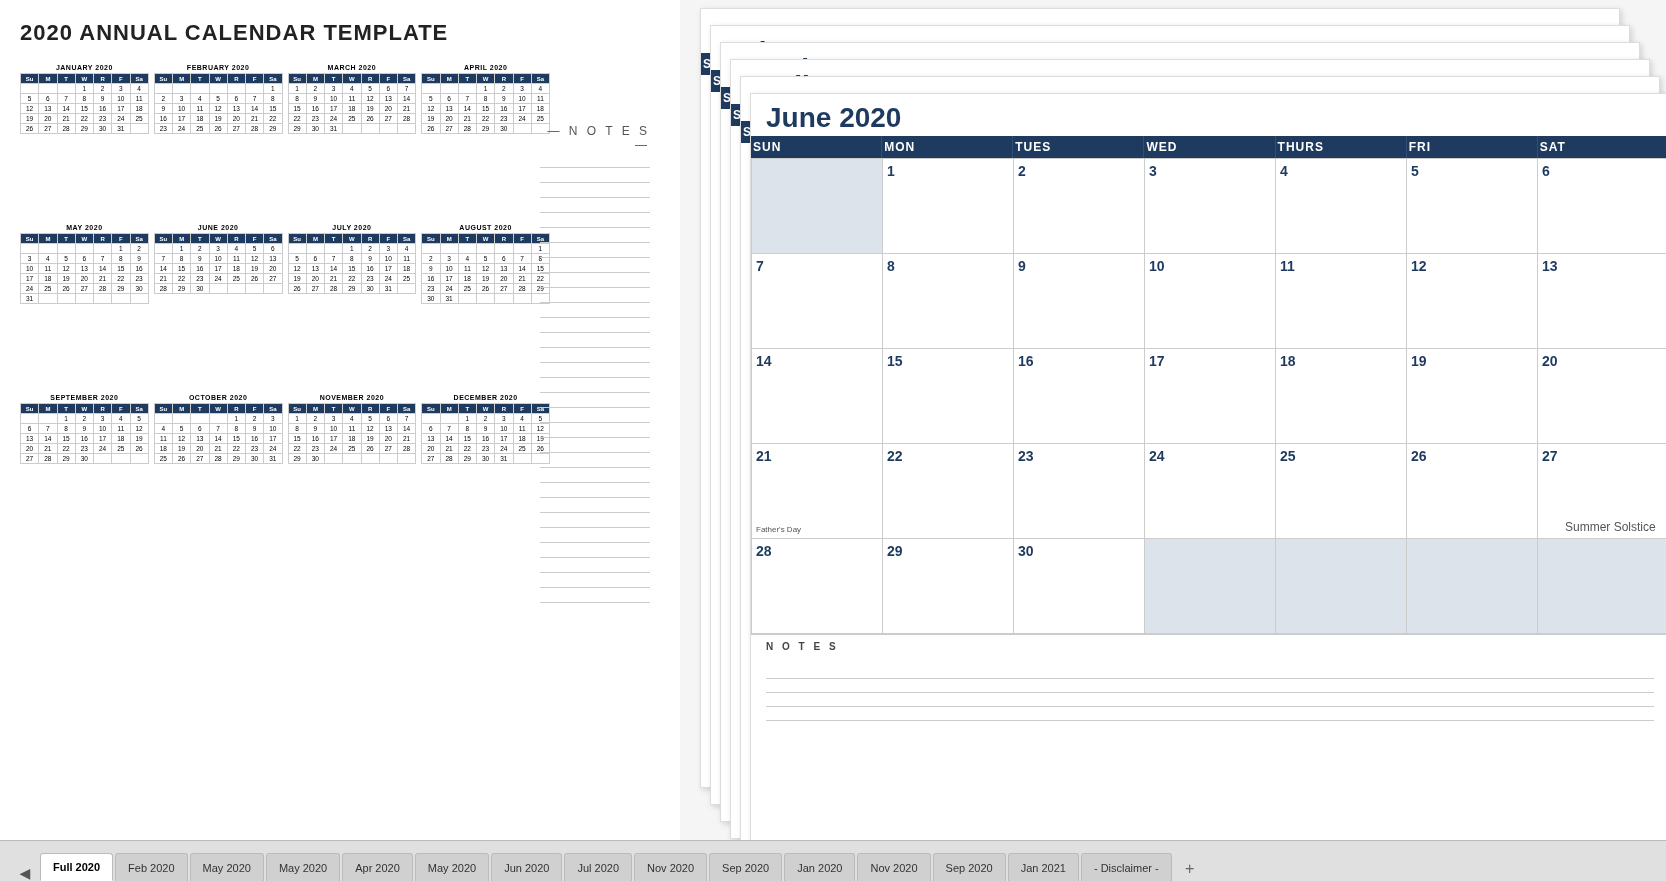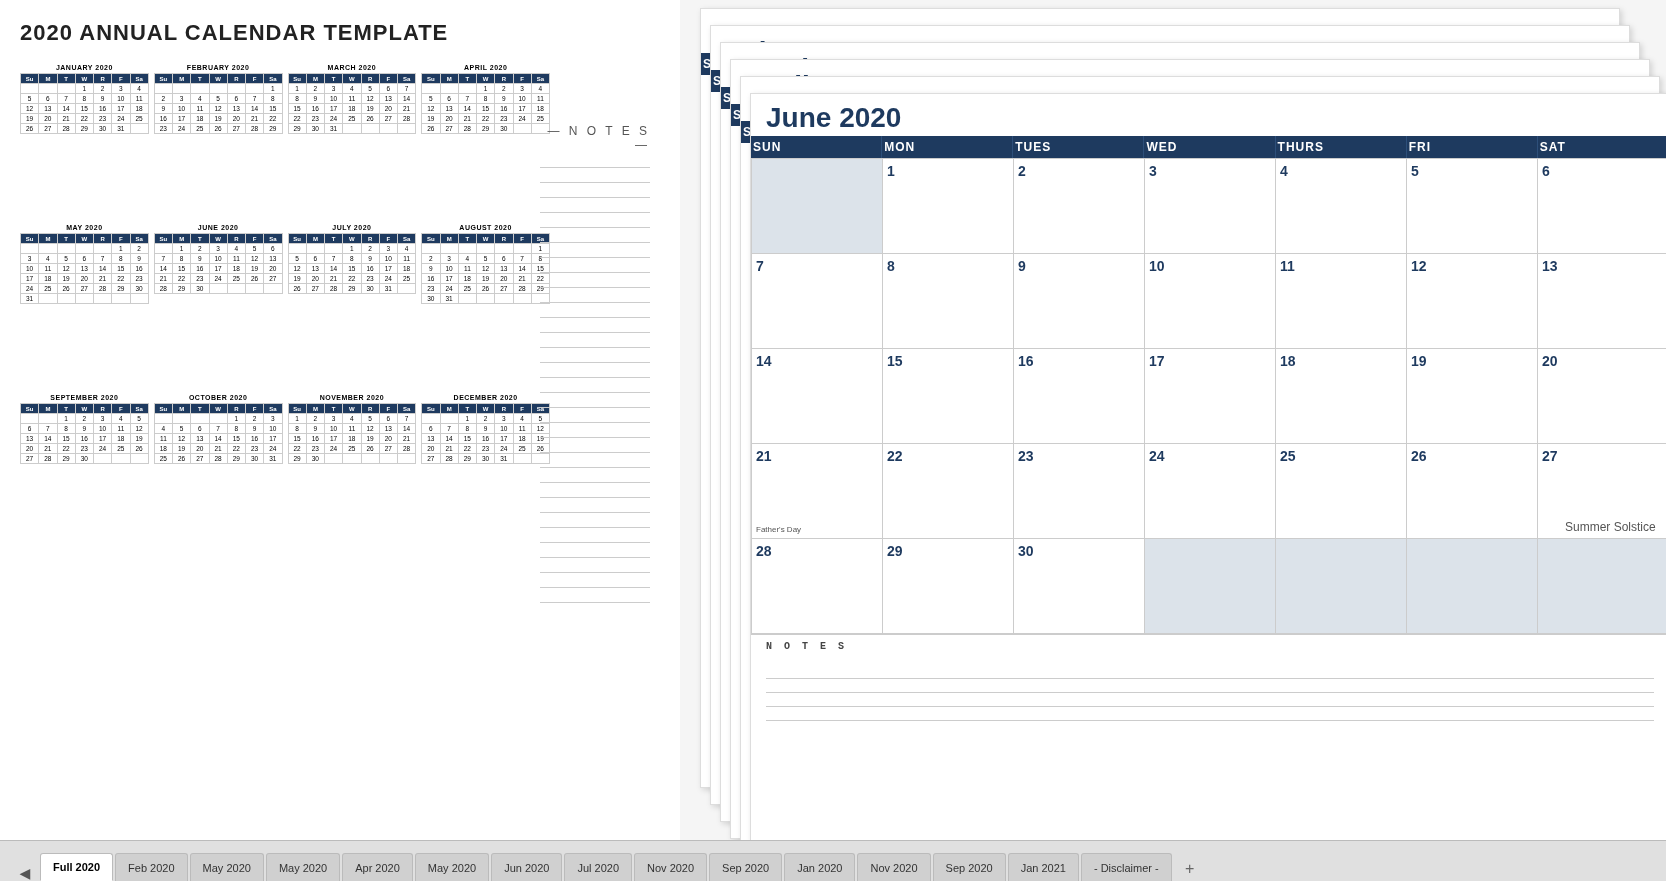--- a/index.html
+++ b/index.html
@@ -1006,21 +1006,21 @@
           </div>
           <div style="border-right: 1px solid rgb(204, 204, 204); border-bottom: 1px solid rgb(204, 204, 204); min-height: 95px; padding: 4px; position: relative; vertical-align: top;">
             <div style="font-size: 14px; font-weight: bold; color: rgb(30, 58, 95);">30</div>
           </div>
           <div style="border-right: 1px solid rgb(204, 204, 204); border-bottom: 1px solid rgb(204, 204, 204); min-height: 95px; padding: 4px; position: relative; vertical-align: top; background: rgb(220, 227, 234);"></div>
           <div style="border-right: 1px solid rgb(204, 204, 204); border-bottom: 1px solid rgb(204, 204, 204); min-height: 95px; padding: 4px; position: relative; vertical-align: top; background: rgb(220, 227, 234);"></div>
           <div style="border-right: 1px solid rgb(204, 204, 204); border-bottom: 1px solid rgb(204, 204, 204); min-height: 95px; padding: 4px; position: relative; vertical-align: top; background: rgb(220, 227, 234);"></div>
           <div style="border-right: 1px solid rgb(204, 204, 204); border-bottom: 1px solid rgb(204, 204, 204); min-height: 95px; padding: 4px; position: relative; vertical-align: top; background: rgb(220, 227, 234);"></div>
         </div>
       <div style="padding:6px 15px;border-top:1px solid #ccc;">
-        <div style="font-size:10px;letter-spacing:3px;color:#444;font-weight:bold;margin-bottom:13px;font-family:Liberation Mono, monospace;">N O T E S</div>
+        <div style="font-size:10px;letter-spacing:3px;color:#444;font-weight:bold;margin-bottom:13px;">N O T E S</div>
         <div>
           <div style="border-bottom:1px solid #ccc;height:14px;"></div>
           <div style="border-bottom:1px solid #ccc;height:14px;"></div>
           <div style="border-bottom:1px solid #ccc;height:14px;"></div>
           <div style="border-bottom:1px solid #ccc;height:14px;"></div>
         </div>
       </div>
     </div>
   </div>
 </div>

